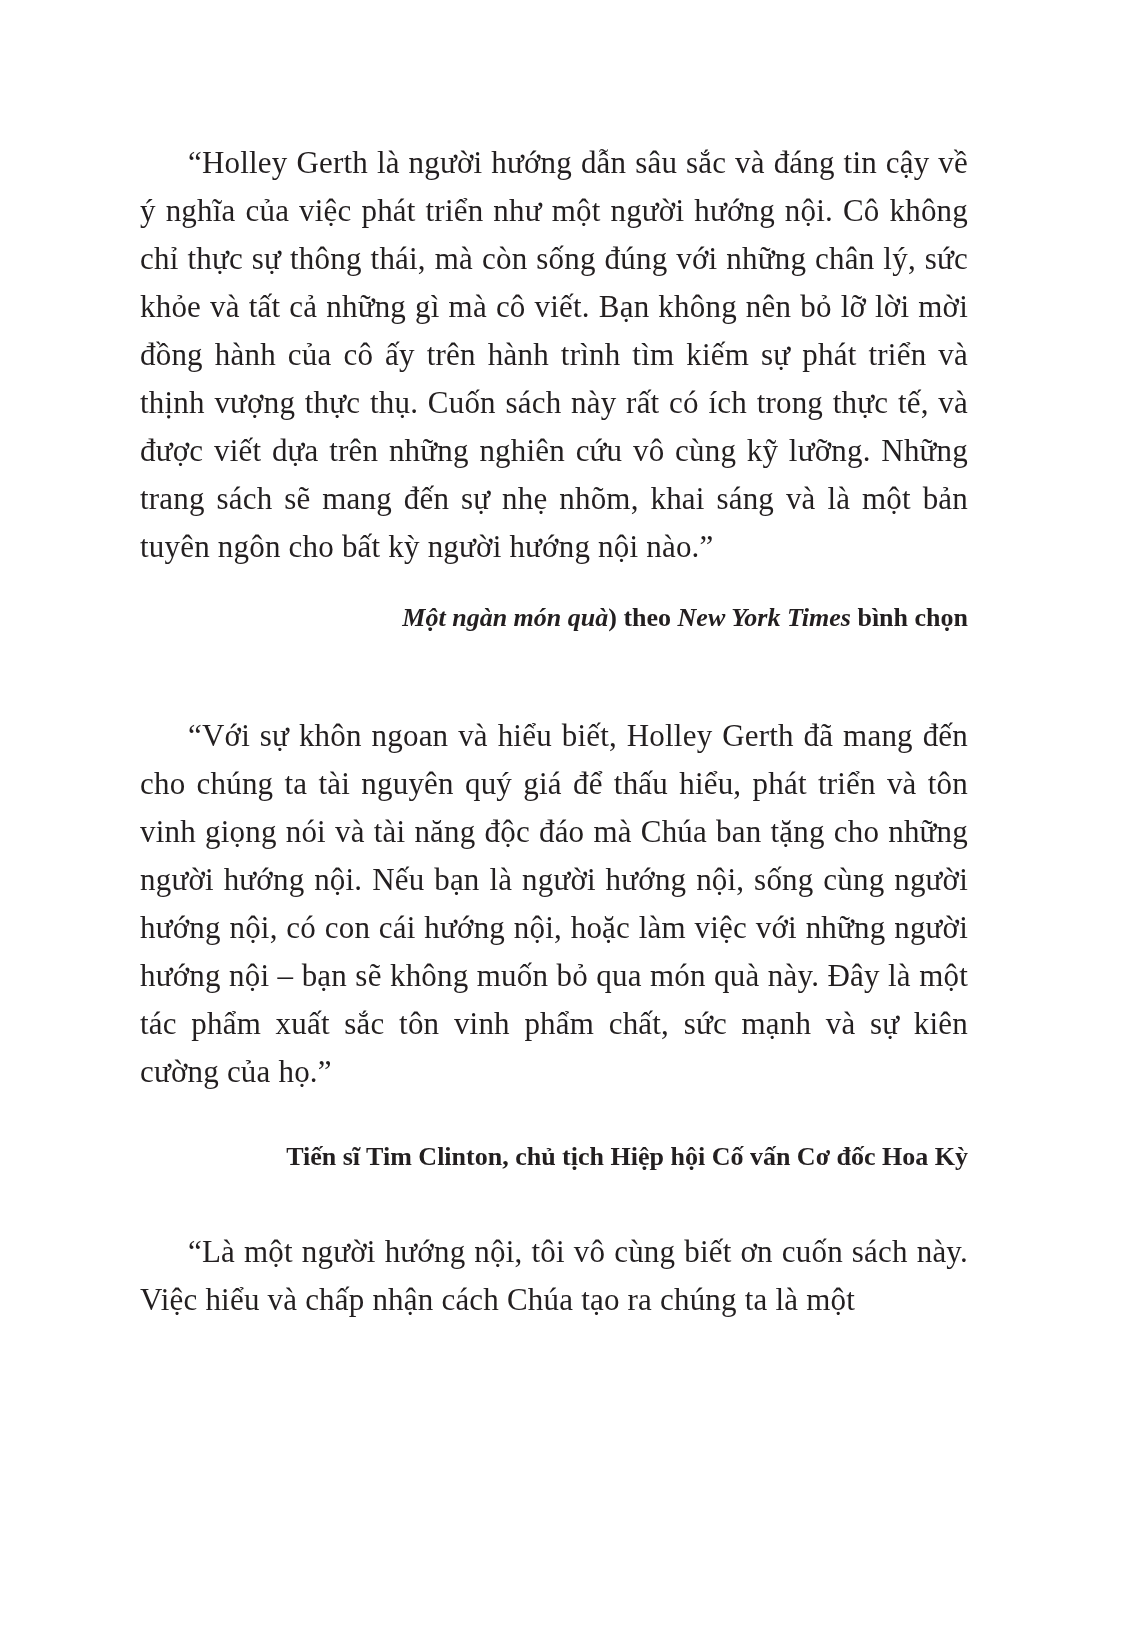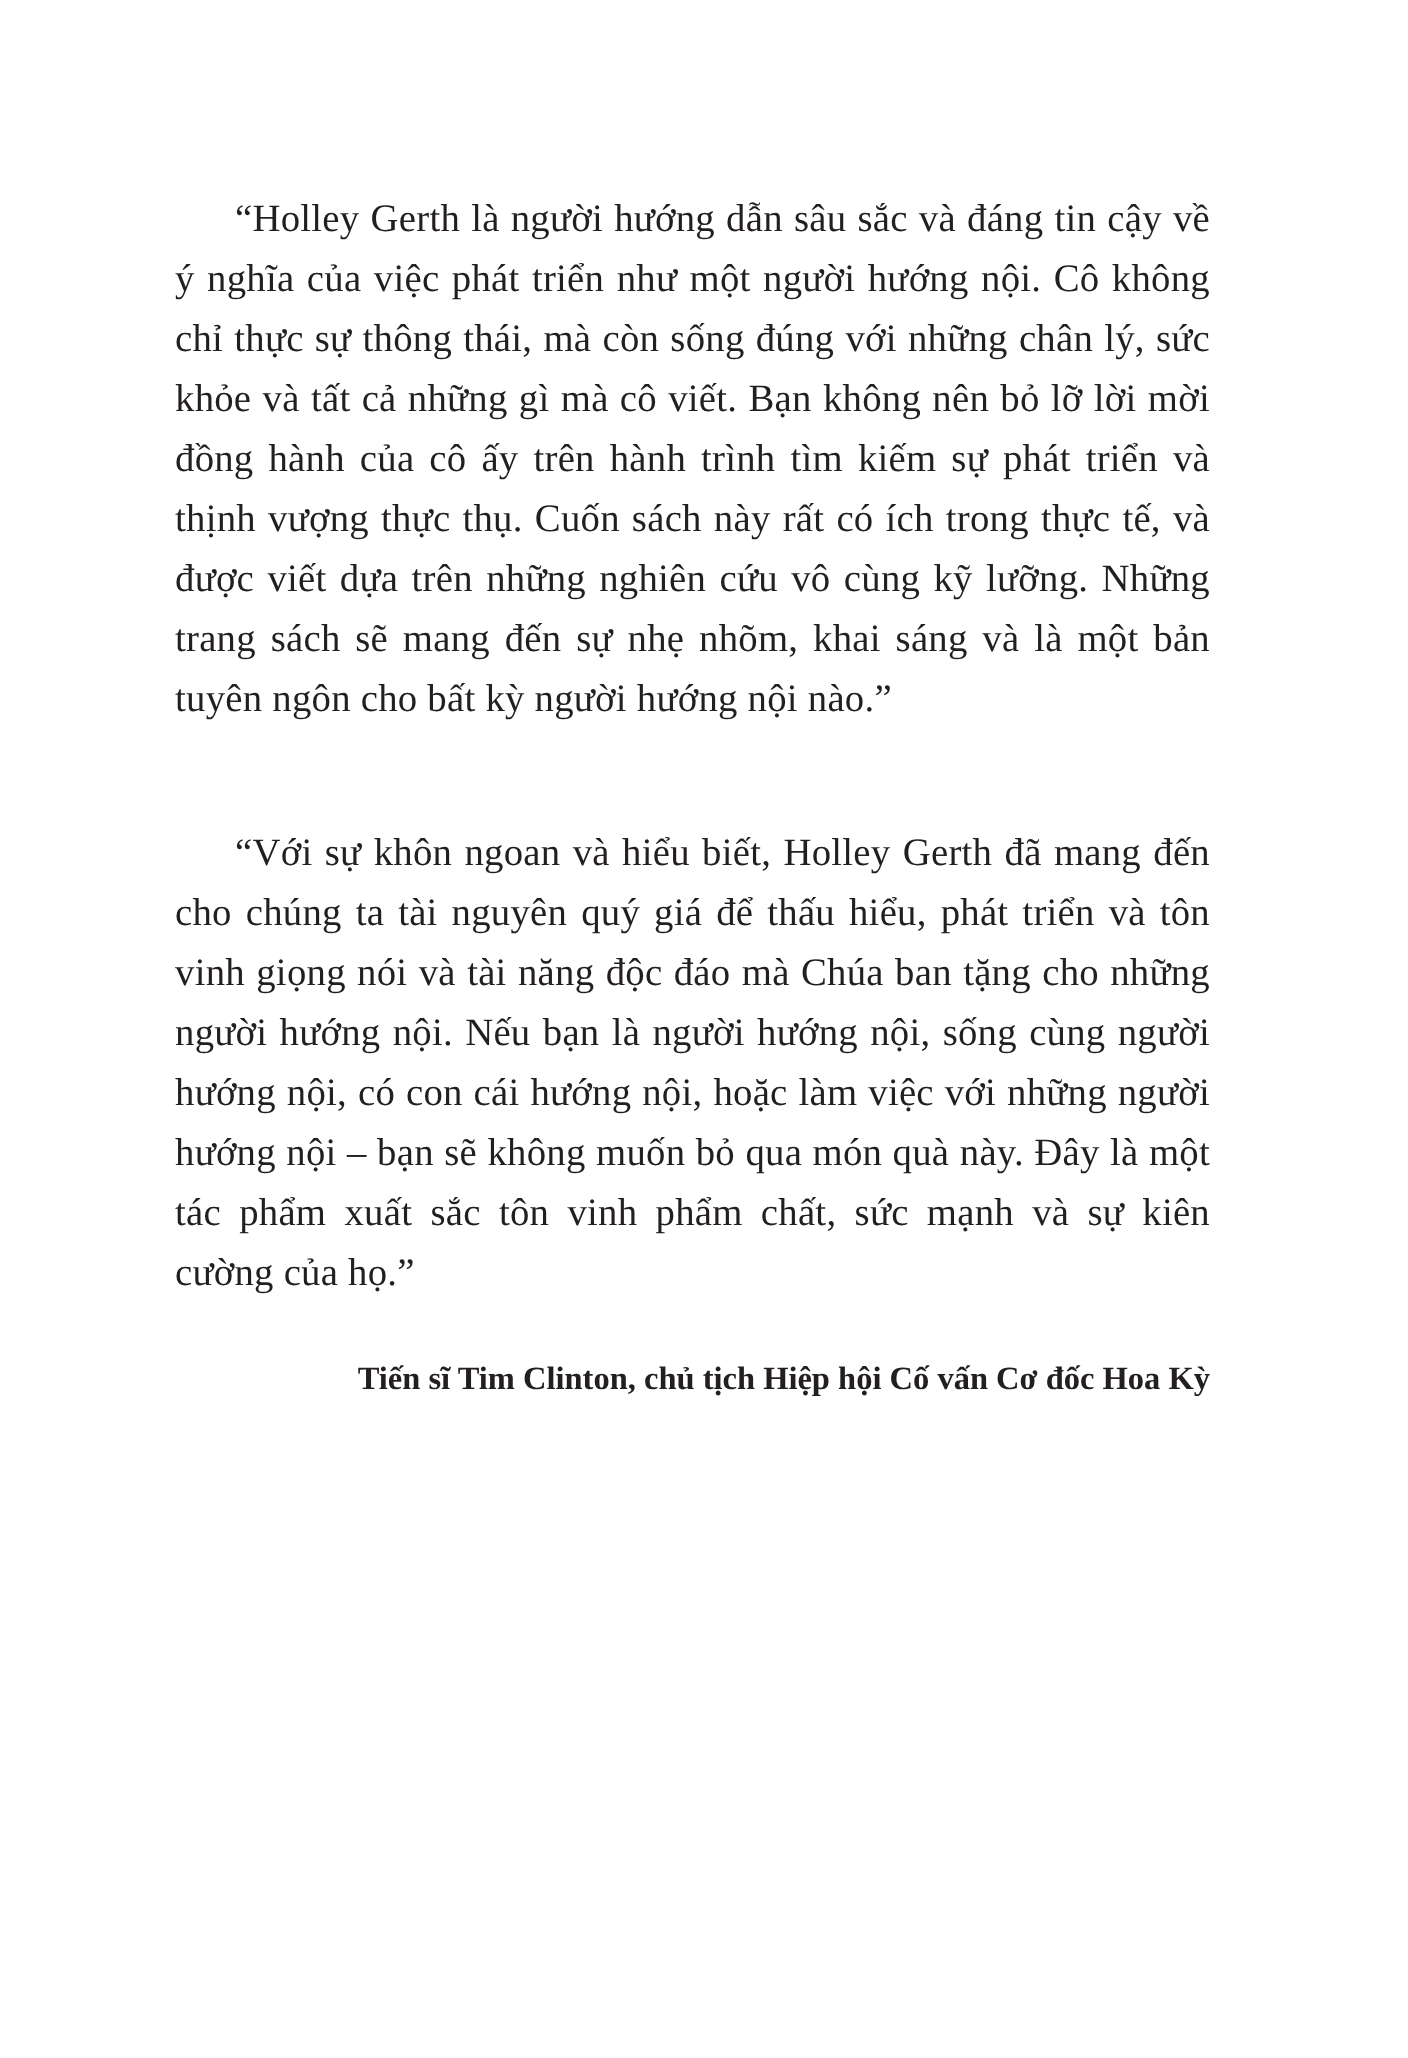--- a/index.html
+++ b/index.html
@@ -1,21 +1,21 @@
 <!DOCTYPE html>
 <html lang="vi"><head>
 <meta charset="utf-8">
 <style>
   * { margin: 0; padding: 0; box-sizing: border-box; }
   html, body { background: #ffffff; }
   .page {
     position: relative;
     width: 1126px;
     height: 1320px;
-    margin: 12px auto;
+    margin: 0 auto;
     background: #ffffff;
     font-family: "Liberation Serif", serif;
     color: #231f20;
     overflow: hidden;
   }
   .text-block {
     position: absolute;
     left: 140px;
     top: 139px;
     width: 828px;
@@ -55,28 +55,30 @@
 </head>
 <body>
 
 <div class="page">
 
   <div class="text-block">
 
     <p class="quote quote-1">“Holley Gerth là người hướng dẫn sâu sắc và đáng tin cậy về ý nghĩa của việc phát triển như một người hướng nội. Cô không chỉ thực sự thông thái, mà còn sống đúng với những chân lý, sức khỏe và tất cả những gì mà cô viết. Bạn không nên bỏ lỡ lời mời đồng hành của cô ấy trên hành trình tìm kiếm sự phát triển và thịnh vượng thực thụ. Cuốn sách này rất có ích trong thực tế, và được viết dựa trên những nghiên cứu vô cùng kỹ lưỡng. Những trang sách sẽ mang đến sự nhẹ nhõm, khai sáng và là một bản tuyên ngôn cho bất kỳ người hướng nội nào.”</p>
 
     <div class="attribution attr-1">
+      <div class="attr-line"><span class="it">Một ngàn món quà</span><span>) theo </span><span class="it">New York Times</span><span> bình chọn</span></div>
     </div>
 
     <p class="quote quote-2">“Với sự khôn ngoan và hiểu biết, Holley Gerth đã mang đến cho chúng ta tài nguyên quý giá để thấu hiểu, phát triển và tôn vinh giọng nói và tài năng độc đáo mà Chúa ban tặng cho những người hướng nội. Nếu bạn là người hướng nội, sống cùng người hướng nội, có con cái hướng nội, hoặc làm việc với những người hướng nội – bạn sẽ không muốn bỏ qua món quà này. Đây là một tác phẩm xuất sắc tôn vinh phẩm chất, sức mạnh và sự kiên cường của họ.”</p>
 
     <div class="attribution attr-2">
       <div class="attr-line"><span>Tiến sĩ Tim Clinton, chủ tịch Hiệp hội Cố vấn Cơ đốc Hoa Kỳ</span></div>
     </div>
 
+    <p class="quote quote-3">“Là một người hướng nội, tôi vô cùng biết ơn cuốn sách này. Việc hiểu và chấp nhận cách Chúa tạo ra chúng ta là một</p>
 
   </div>
 
   <div class="footer">
     <span>HOLLEY GERTH</span><span class="sep">|</span><span>5</span>
   </div>
 
 </div>
 
 </body></html>

